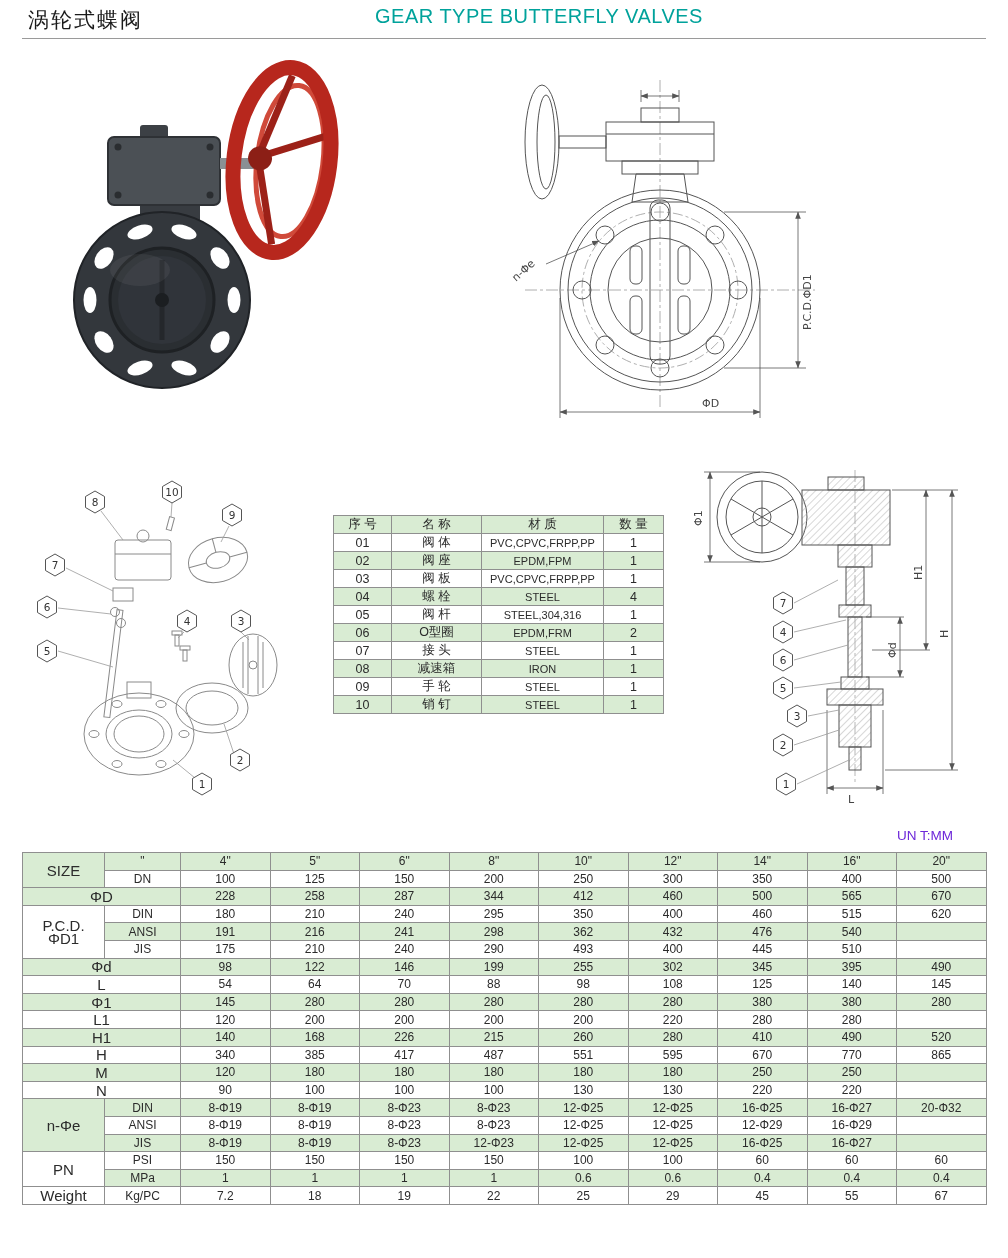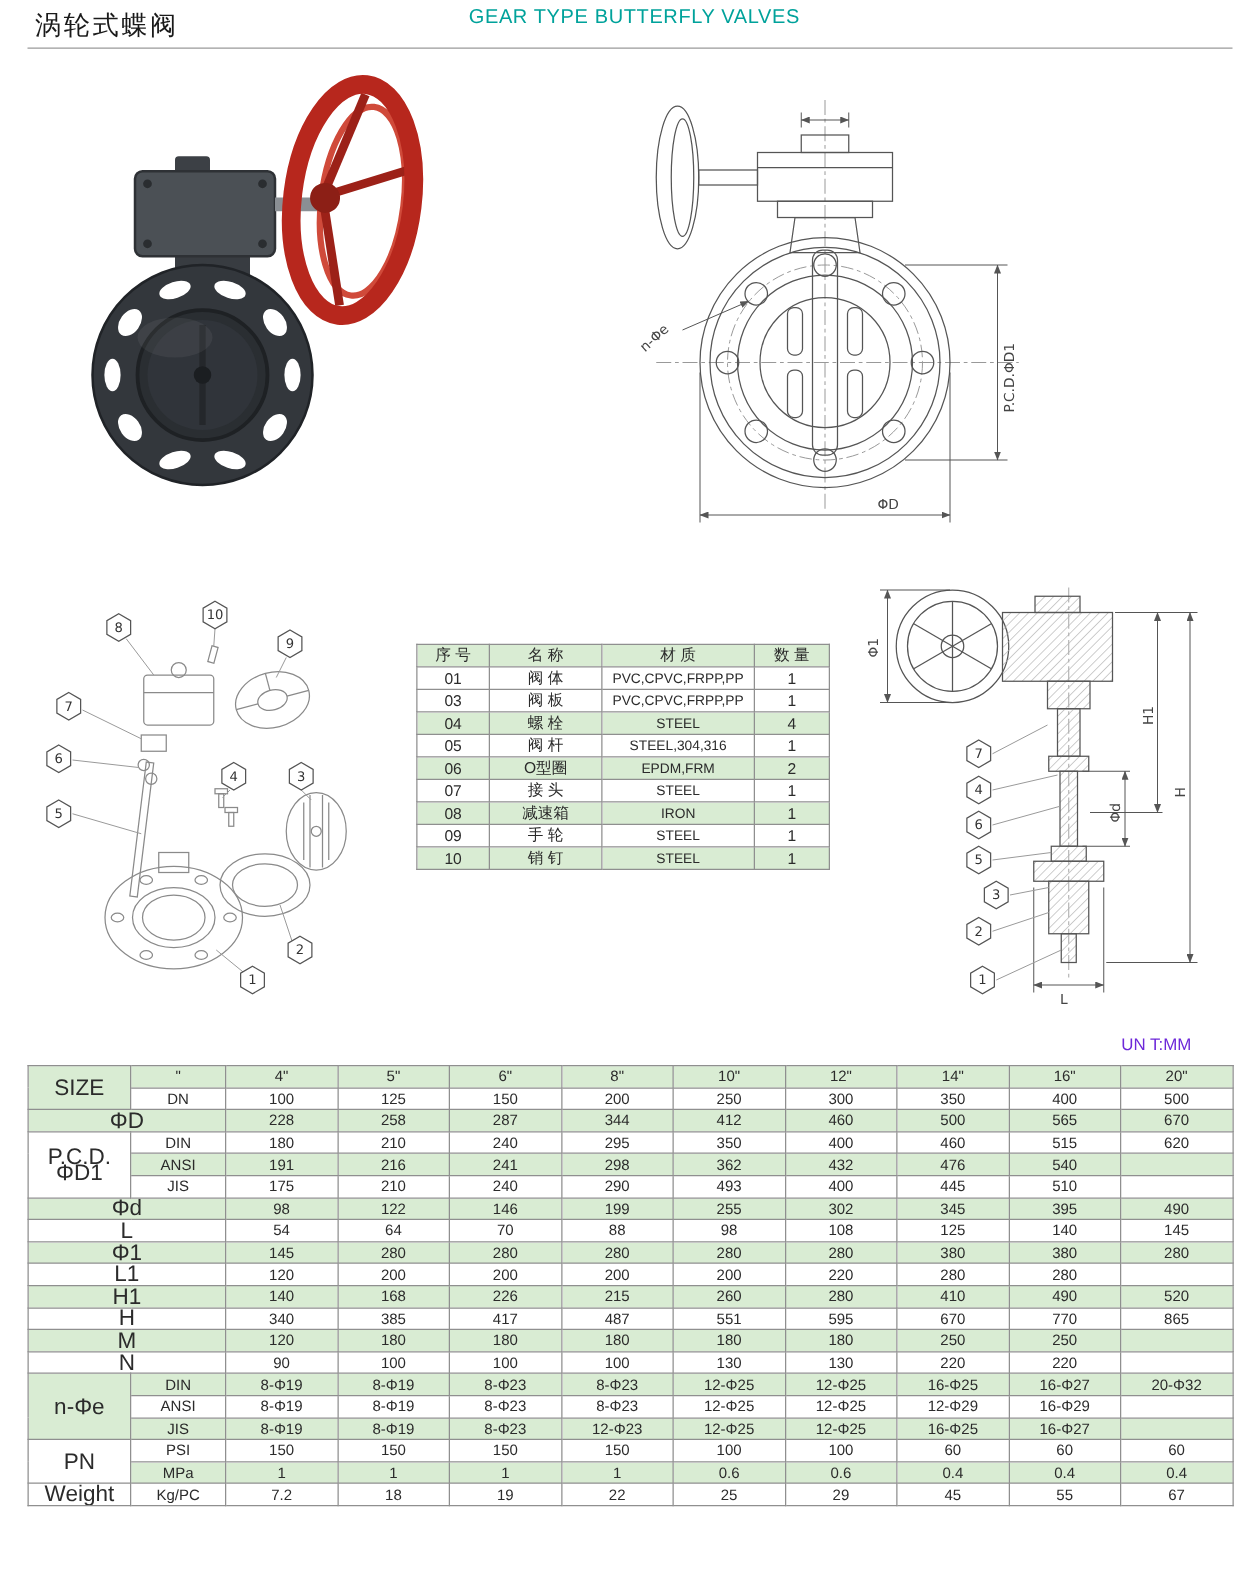--- a/index.html
+++ b/index.html
@@ -10,21 +10,21 @@
     overflow:hidden;
   }
   .abs { position:absolute; }
 
   
   .title-cn {
     left:28px; top:6px; font-size:21px; font-weight:normal;
     letter-spacing:2px; color:#1a1a1a;
   }
   .title-en {
-    left:375px; top:5px; font-size:16px; font-weight:normal;
+    left:375px; top:5px; font-size:20px; font-weight:normal;
     color:#00a29b; letter-spacing:0.5px;
   }
   .header-rule { left:22px; top:38px; width:964px; height:1px; background:#9a9a9a; }
 
   
   .unit-note { left:897px; top:828px; font-size:13.5px; color:#6d28d9; }
 
   
   table { border-collapse:collapse; table-layout:fixed; }
   th, td {
@@ -33,21 +33,21 @@
   }
   tr.green th, tr.green td { background:#d9ecd3; }
   tr.white th, tr.white td { background:#ffffff; }
 
   .parts-table { left:333px; top:515px; width:330px; font-size:12.5px;border-radius:31px; }
   .parts-table th, .parts-table td { height:18px; padding:0 2px; }
   .parts-table td.material { font-size:11px; }
 
   .dims-table { left:22px; top:852px; width:964px; font-size:12px; }
   .dims-table th, .dims-table td { height:17.6px; padding:0 2px; }
-  .dims-table th.lbl { white-space:pre-line; font-size:18px; line-height:13px; }
+  .dims-table th.lbl { white-space:pre-line; font-size:15px; line-height:13px; }
   .dims-table th.sub { font-size:12px; }
 
   
   svg text { font-family:"DejaVu Sans", sans-serif; }
   .dimlabel { font-size:11px; fill:#444; }
   .hexshape { fill:#ffffff; stroke:#555; stroke-width:1; }
   .hextext { font-size:10.5px; fill:#333; text-anchor:middle; }
 </style>
 </head>
 <body>
@@ -287,20 +287,26 @@
         <th>名 称</th>
         <th>材 质</th>
         <th>数 量</th>
       </tr>
       <tr class="white">
         <td class="no">01</td>
         <td class="name">阀 体</td>
         <td class="material">PVC,CPVC,FRPP,PP</td>
         <td class="qty">1</td>
       </tr>
+      <tr class="green">
+        <td class="no">02</td>
+        <td class="name">阀 座</td>
+        <td class="material">EPDM,FPM</td>
+        <td class="qty">1</td>
+      </tr>
       <tr class="white">
         <td class="no">03</td>
         <td class="name">阀 板</td>
         <td class="material">PVC,CPVC,FRPP,PP</td>
         <td class="qty">1</td>
       </tr>
       <tr class="green">
         <td class="no">04</td>
         <td class="name">螺 栓</td>
         <td class="material">STEEL</td>

